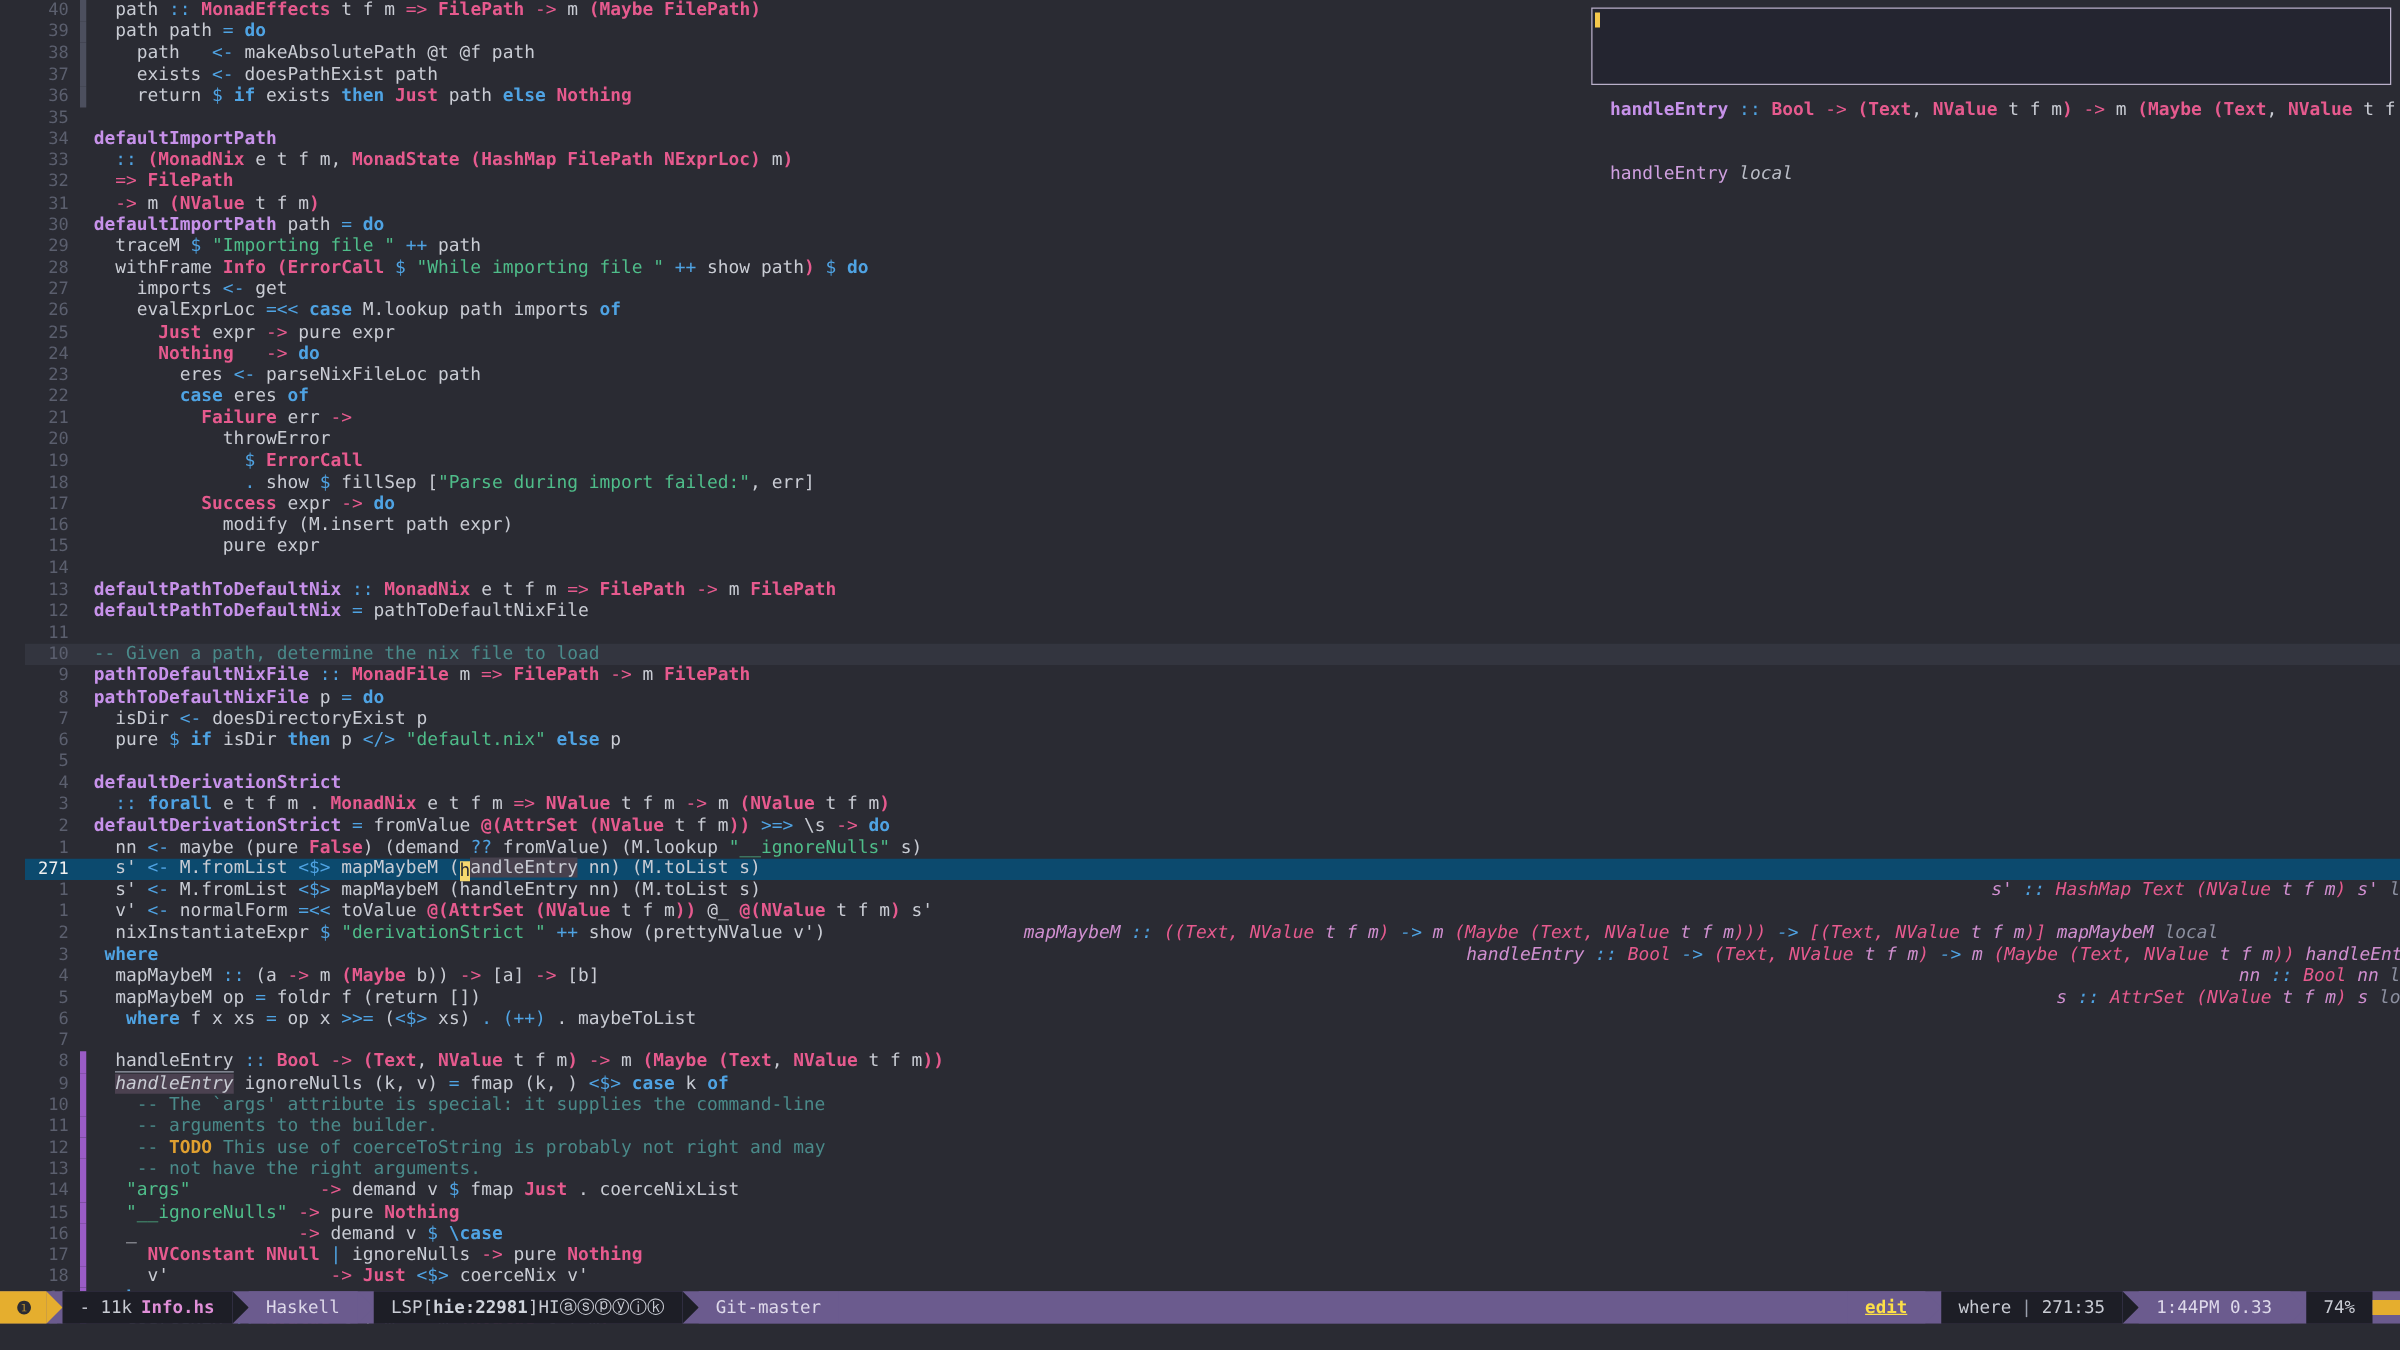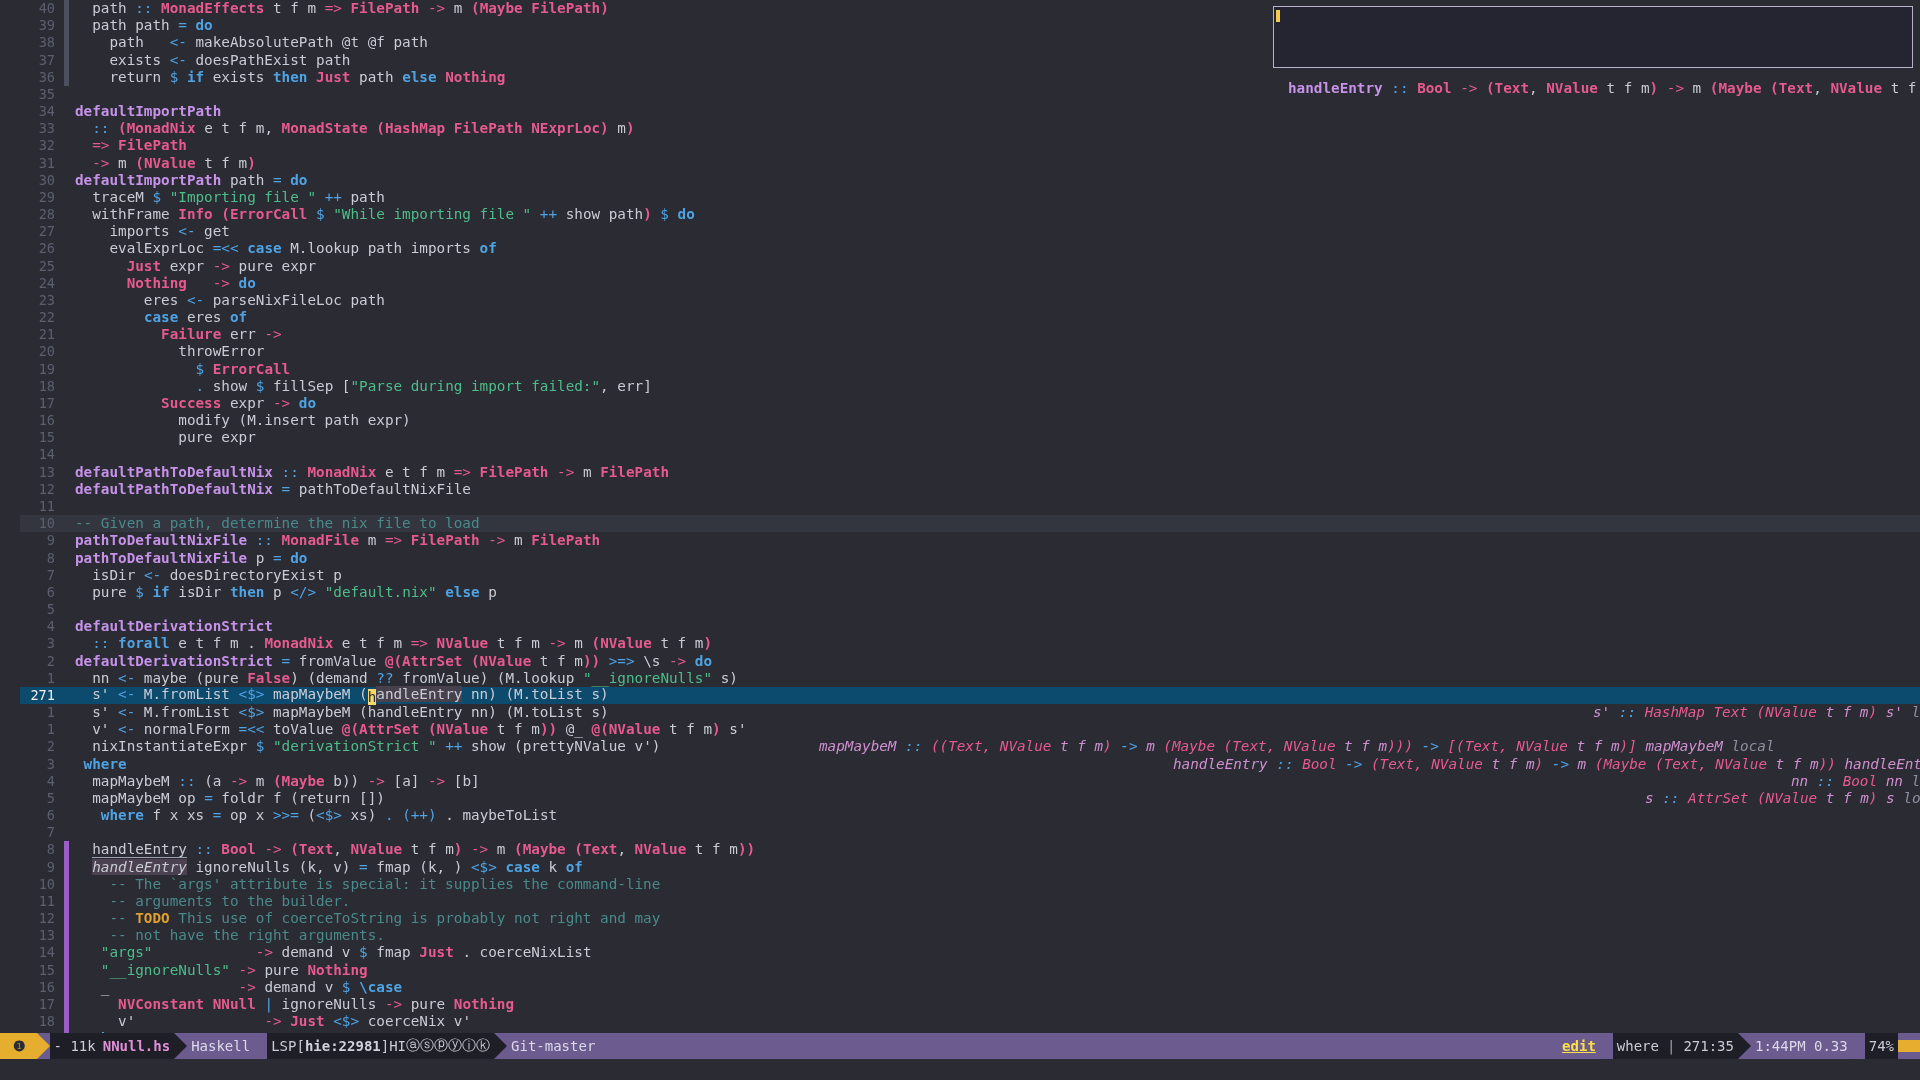--- a/index.html
+++ b/index.html
@@ -80,21 +80,21 @@
   #popup .prow { padding-left: 14px; height: 17.18px; }
   #popup .r1 { margin-top: 21px; }
 
   
   #status {
     position: absolute; left: 0; bottom: 21px; width: 1920px; height: 26px;
     display: flex; align-items: stretch;
     font-size: 14px;
     background: #6b5b8e;
   }
-  .sseg { display: flex; align-items: center; padding: 0 4px; height: 26px; }
+  .sseg { display: flex; align-items: center; padding: 0 14px; height: 26px; }
   .sep-r { width: 0; height: 0; border-top: 13px solid transparent;
            border-bottom: 13px solid transparent; }
   .mode-flag {
     background: #e5ae2e; color: #2a2b33; display:flex; align-items:center;
     padding: 0 11px 0 13px; font-weight: bold; font-size: 14px;
   }
   .arrow-y-d { border-left: 13px solid #e5ae2e; border-top:13px solid transparent; border-bottom:13px solid transparent; }
   .seg-dark { background: #1d1e26; color: #c9ccd4; }
   .arrow-d-p { border-left: 13px solid #1d1e26; border-top:13px solid transparent; border-bottom:13px solid transparent; }
   .seg-purp { background: #6b5b8e; color: #ded9ea; justify-content: flex-end; }
@@ -114,32 +114,33 @@
 </head>
 <body>
 
 <div id="app">
 
   <div id="editor"><div class="ln"><span class="num">40</span><span class="gutterbar gb-mod"></span><span class="code"><span class="pl">  </span><span class="pl">path </span><span class="op">::</span><span class="pl"> </span><span class="ty">MonadEffects</span><span class="pl"> t f m </span><span class="opr">=&gt;</span><span class="pl"> </span><span class="ty">FilePath</span><span class="pl"> </span><span class="opr">-&gt;</span><span class="pl"> m </span><span class="ty">(</span><span class="ty">Maybe FilePath</span><span class="ty">)</span></span></div><div class="ln"><span class="num">39</span><span class="gutterbar gb-mod"></span><span class="code"><span class="pl">  path path </span><span class="op">=</span><span class="pl"> </span><span class="kw">do</span></span></div><div class="ln"><span class="num">38</span><span class="gutterbar gb-mod"></span><span class="code"><span class="pl">    path   </span><span class="op">&lt;-</span><span class="pl"> makeAbsolutePath </span><span class="pl">@t @f</span><span class="pl"> path</span></span></div><div class="ln"><span class="num">37</span><span class="gutterbar gb-mod"></span><span class="code"><span class="pl">    exists </span><span class="op">&lt;-</span><span class="pl"> doesPathExist path</span></span></div><div class="ln"><span class="num">36</span><span class="gutterbar gb-mod"></span><span class="code"><span class="pl">    return </span><span class="op">$</span><span class="pl"> </span><span class="kw">if</span><span class="pl"> exists </span><span class="kw">then</span><span class="pl"> </span><span class="ty">Just</span><span class="pl"> path </span><span class="kw">else</span><span class="pl"> </span><span class="ty">Nothing</span></span></div><div class="ln"><span class="num">35</span><span class="gutterbar "></span><span class="code"></span></div><div class="ln"><span class="num">34</span><span class="gutterbar "></span><span class="code"><span class="fn">defaultImportPath</span></span></div><div class="ln"><span class="num">33</span><span class="gutterbar "></span><span class="code"><span class="pl">  </span><span class="op">::</span><span class="pl"> </span><span class="ty">(</span><span class="ty">MonadNix</span><span class="pl"> e t f m, </span><span class="ty">MonadState</span><span class="pl"> </span><span class="ty">(HashMap FilePath NExprLoc)</span><span class="pl"> m</span><span class="ty">)</span></span></div><div class="ln"><span class="num">32</span><span class="gutterbar "></span><span class="code"><span class="pl">  </span><span class="opr">=&gt;</span><span class="pl"> </span><span class="ty">FilePath</span></span></div><div class="ln"><span class="num">31</span><span class="gutterbar "></span><span class="code"><span class="pl">  </span><span class="opr">-&gt;</span><span class="pl"> m </span><span class="ty">(</span><span class="ty">NValue</span><span class="pl"> t f m</span><span class="ty">)</span></span></div><div class="ln"><span class="num">30</span><span class="gutterbar "></span><span class="code"><span class="fn">defaultImportPath</span><span class="pl"> path </span><span class="op">=</span><span class="pl"> </span><span class="kw">do</span></span></div><div class="ln"><span class="num">29</span><span class="gutterbar "></span><span class="code"><span class="pl">  traceM </span><span class="op">$</span><span class="pl"> </span><span class="str">"Importing file "</span><span class="pl"> </span><span class="op">++</span><span class="pl"> path</span></span></div><div class="ln"><span class="num">28</span><span class="gutterbar "></span><span class="code"><span class="pl">  withFrame </span><span class="ty">Info</span><span class="pl"> </span><span class="ty">(</span><span class="ty">ErrorCall</span><span class="pl"> </span><span class="op">$</span><span class="pl"> </span><span class="str">"While importing file "</span><span class="pl"> </span><span class="op">++</span><span class="pl"> show path</span><span class="ty">)</span><span class="pl"> </span><span class="op">$</span><span class="pl"> </span><span class="kw">do</span></span></div><div class="ln"><span class="num">27</span><span class="gutterbar "></span><span class="code"><span class="pl">    imports </span><span class="op">&lt;-</span><span class="pl"> get</span></span></div><div class="ln"><span class="num">26</span><span class="gutterbar "></span><span class="code"><span class="pl">    evalExprLoc </span><span class="op">=&lt;&lt;</span><span class="pl"> </span><span class="kw">case</span><span class="pl"> M.lookup path imports </span><span class="kw">of</span></span></div><div class="ln"><span class="num">25</span><span class="gutterbar "></span><span class="code"><span class="pl">      </span><span class="ty">Just</span><span class="pl"> expr </span><span class="opr">-&gt;</span><span class="pl"> pure expr</span></span></div><div class="ln"><span class="num">24</span><span class="gutterbar "></span><span class="code"><span class="pl">      </span><span class="ty">Nothing</span><span class="pl">   </span><span class="opr">-&gt;</span><span class="pl"> </span><span class="kw">do</span></span></div><div class="ln"><span class="num">23</span><span class="gutterbar "></span><span class="code"><span class="pl">        eres </span><span class="op">&lt;-</span><span class="pl"> parseNixFileLoc path</span></span></div><div class="ln"><span class="num">22</span><span class="gutterbar "></span><span class="code"><span class="pl">        </span><span class="kw">case</span><span class="pl"> eres </span><span class="kw">of</span></span></div><div class="ln"><span class="num">21</span><span class="gutterbar "></span><span class="code"><span class="pl">          </span><span class="ty">Failure</span><span class="pl"> err </span><span class="opr">-&gt;</span></span></div><div class="ln"><span class="num">20</span><span class="gutterbar "></span><span class="code"><span class="pl">            throwError</span></span></div><div class="ln"><span class="num">19</span><span class="gutterbar "></span><span class="code"><span class="pl">              </span><span class="op">$</span><span class="pl"> </span><span class="ty">ErrorCall</span></span></div><div class="ln"><span class="num">18</span><span class="gutterbar "></span><span class="code"><span class="pl">              </span><span class="op">.</span><span class="pl"> show </span><span class="op">$</span><span class="pl"> fillSep </span><span class="pl">[</span><span class="str">"Parse during import failed:"</span><span class="pl">, err</span><span class="pl">]</span></span></div><div class="ln"><span class="num">17</span><span class="gutterbar "></span><span class="code"><span class="pl">          </span><span class="ty">Success</span><span class="pl"> expr </span><span class="opr">-&gt;</span><span class="pl"> </span><span class="kw">do</span></span></div><div class="ln"><span class="num">16</span><span class="gutterbar "></span><span class="code"><span class="pl">            modify </span><span class="pl">(</span><span class="pl">M.insert path expr</span><span class="pl">)</span></span></div><div class="ln"><span class="num">15</span><span class="gutterbar "></span><span class="code"><span class="pl">            pure expr</span></span></div><div class="ln"><span class="num">14</span><span class="gutterbar "></span><span class="code"></span></div><div class="ln"><span class="num">13</span><span class="gutterbar "></span><span class="code"><span class="fn">defaultPathToDefaultNix</span><span class="pl"> </span><span class="op">::</span><span class="pl"> </span><span class="ty">MonadNix</span><span class="pl"> e t f m </span><span class="opr">=&gt;</span><span class="pl"> </span><span class="ty">FilePath</span><span class="pl"> </span><span class="opr">-&gt;</span><span class="pl"> m </span><span class="ty">FilePath</span></span></div><div class="ln"><span class="num">12</span><span class="gutterbar "></span><span class="code"><span class="fn">defaultPathToDefaultNix</span><span class="pl"> </span><span class="op">=</span><span class="pl"> pathToDefaultNixFile</span></span></div><div class="ln"><span class="num">11</span><span class="gutterbar "></span><span class="code"></span></div><div class="ln ctxhl"><span class="num">10</span><span class="gutterbar "></span><span class="code"><span class="cmt">-- Given a path, determine the nix file to load</span></span></div><div class="ln"><span class="num">9</span><span class="gutterbar "></span><span class="code"><span class="fn">pathToDefaultNixFile</span><span class="pl"> </span><span class="op">::</span><span class="pl"> </span><span class="ty">MonadFile</span><span class="pl"> m </span><span class="opr">=&gt;</span><span class="pl"> </span><span class="ty">FilePath</span><span class="pl"> </span><span class="opr">-&gt;</span><span class="pl"> m </span><span class="ty">FilePath</span></span></div><div class="ln"><span class="num">8</span><span class="gutterbar "></span><span class="code"><span class="fn">pathToDefaultNixFile</span><span class="pl"> p </span><span class="op">=</span><span class="pl"> </span><span class="kw">do</span></span></div><div class="ln"><span class="num">7</span><span class="gutterbar "></span><span class="code"><span class="pl">  isDir </span><span class="op">&lt;-</span><span class="pl"> doesDirectoryExist p</span></span></div><div class="ln"><span class="num">6</span><span class="gutterbar "></span><span class="code"><span class="pl">  pure </span><span class="op">$</span><span class="pl"> </span><span class="kw">if</span><span class="pl"> isDir </span><span class="kw">then</span><span class="pl"> p </span><span class="op">&lt;/&gt;</span><span class="pl"> </span><span class="str">"default.nix"</span><span class="pl"> </span><span class="kw">else</span><span class="pl"> p</span></span></div><div class="ln"><span class="num">5</span><span class="gutterbar "></span><span class="code"></span></div><div class="ln"><span class="num">4</span><span class="gutterbar "></span><span class="code"><span class="fn">defaultDerivationStrict</span></span></div><div class="ln"><span class="num">3</span><span class="gutterbar "></span><span class="code"><span class="pl">  </span><span class="op">::</span><span class="pl"> </span><span class="kw">forall</span><span class="pl"> e t f m . </span><span class="ty">MonadNix</span><span class="pl"> e t f m </span><span class="opr">=&gt;</span><span class="pl"> </span><span class="ty">NValue</span><span class="pl"> t f m </span><span class="opr">-&gt;</span><span class="pl"> m </span><span class="ty">(</span><span class="ty">NValue</span><span class="pl"> t f m</span><span class="ty">)</span></span></div><div class="ln"><span class="num">2</span><span class="gutterbar "></span><span class="code"><span class="fn">defaultDerivationStrict</span><span class="pl"> </span><span class="op">=</span><span class="pl"> fromValue </span><span class="ty">@(</span><span class="ty">AttrSet</span><span class="pl"> </span><span class="ty">(</span><span class="ty">NValue</span><span class="pl"> t f m</span><span class="ty">))</span><span class="pl"> </span><span class="op">&gt;=&gt;</span><span class="pl"> </span><span class="pl">\s</span><span class="pl"> </span><span class="opr">-&gt;</span><span class="pl"> </span><span class="kw">do</span></span></div><div class="ln"><span class="num">1</span><span class="gutterbar "></span><span class="code"><span class="pl">  nn </span><span class="op">&lt;-</span><span class="pl"> maybe </span><span class="pl">(</span><span class="pl">pure </span><span class="ty">False</span><span class="pl">)</span><span class="pl"> </span><span class="pl">(</span><span class="pl">demand </span><span class="op">??</span><span class="pl"> fromValue</span><span class="pl">)</span><span class="pl"> </span><span class="pl">(</span><span class="pl">M.lookup </span><span class="str">"__ignoreNulls"</span><span class="pl"> s</span><span class="pl">)</span></span></div><div class="ln cur"><span class="num">271</span><span class="gutterbar "></span><span class="code"><span class="pl">  s' </span><span class="op">&lt;-</span><span class="pl"> M.fromList </span><span class="op">&lt;$&gt;</span><span class="pl"> mapMaybeM </span><span class="pl">(</span><span class="cursor">h</span><span class="pl reffhl">andleEntry</span><span class="pl"> nn</span><span class="pl">)</span><span class="pl"> </span><span class="pl">(</span><span class="pl">M.toList s</span><span class="pl">)</span></span></div><div class="ln"><span class="num">1</span><span class="gutterbar "></span><span class="code"><span class="pl">  s' </span><span class="op">&lt;-</span><span class="pl"> M.fromList </span><span class="op">&lt;$&gt;</span><span class="pl"> mapMaybeM </span><span class="pl">(</span><span class="pl">handleEntry nn</span><span class="pl">)</span><span class="pl"> </span><span class="pl">(</span><span class="pl">M.toList s</span><span class="pl">)</span><span class="vt" style="left: 1524px;"><span class="vnm">s' </span><span class="vop">:: </span><span class="vty">HashMap Text </span><span class="vty">(</span><span class="vty">NValue</span><span class="vnm"> t f m</span><span class="vty">) </span><span class="vnm">s'</span><span class="vloc"> local</span></span></span></div><div class="ln"><span class="num">1</span><span class="gutterbar "></span><span class="code"><span class="pl">  v' </span><span class="op">&lt;-</span><span class="pl"> normalForm </span><span class="op">=&lt;&lt;</span><span class="pl"> toValue </span><span class="ty">@(</span><span class="ty">AttrSet</span><span class="pl"> </span><span class="ty">(</span><span class="ty">NValue</span><span class="pl"> t f m</span><span class="ty">))</span><span class="pl"> </span><span class="pl">@_</span><span class="pl"> </span><span class="ty">@(</span><span class="ty">NValue</span><span class="pl"> t f m</span><span class="ty">)</span><span class="pl"> s'</span></span></div><div class="ln"><span class="num">2</span><span class="gutterbar "></span><span class="code"><span class="pl">  nixInstantiateExpr </span><span class="op">$</span><span class="pl"> </span><span class="str">"derivationStrict "</span><span class="pl"> </span><span class="op">++</span><span class="pl"> show </span><span class="pl">(</span><span class="pl">prettyNValue v'</span><span class="pl">)</span><span class="vt" style="left: 750px;"><span class="vnm">mapMaybeM </span><span class="vop">:: </span><span class="vty">((</span><span class="vty">Text, NValue</span><span class="vnm"> t f m</span><span class="vty">) </span><span class="vop">-&gt; </span><span class="vnm">m </span><span class="vty">(Maybe </span><span class="vty">(</span><span class="vty">Text, NValue</span><span class="vnm"> t f m</span><span class="vty">))) </span><span class="vop">-&gt; </span><span class="vty">[(</span><span class="vty">Text, NValue</span><span class="vnm"> t f m</span><span class="vty">)] </span><span class="vnm">mapMaybeM</span><span class="vloc"> local</span></span></span></div><div class="ln"><span class="num">3</span><span class="gutterbar "></span><span class="code"><span class="pl"> </span><span class="kw">where</span><span class="vt" style="left: 1104px;"><span class="vnm">handleEntry </span><span class="vop">:: </span><span class="vty">Bool </span><span class="vop">-&gt; </span><span class="vty">(</span><span class="vty">Text, NValue</span><span class="vnm"> t f m</span><span class="vty">) </span><span class="vop">-&gt; </span><span class="vnm">m </span><span class="vty">(Maybe </span><span class="vty">(</span><span class="vty">Text, NValue</span><span class="vnm"> t f m</span><span class="vty">)) </span><span class="vnm">handleEntry</span><span class="vloc"> local</span></span></span></div><div class="ln"><span class="num">4</span><span class="gutterbar "></span><span class="code"><span class="pl">  mapMaybeM </span><span class="op">::</span><span class="pl"> </span><span class="pl">(</span><span class="pl">a </span><span class="opr">-&gt;</span><span class="pl"> m </span><span class="ty">(</span><span class="ty">Maybe</span><span class="pl"> b</span><span class="pl">))</span><span class="pl"> </span><span class="opr">-&gt;</span><span class="pl"> </span><span class="pl">[a]</span><span class="pl"> </span><span class="opr">-&gt;</span><span class="pl"> </span><span class="pl">[b]</span><span class="vt" style="left: 1722px;"><span class="vnm">nn </span><span class="vop">:: </span><span class="vty">Bool </span><span class="vnm">nn</span><span class="vloc"> local</span></span></span></div><div class="ln"><span class="num">5</span><span class="gutterbar "></span><span class="code"><span class="pl">  mapMaybeM op </span><span class="op">=</span><span class="pl"> foldr f </span><span class="pl">(</span><span class="pl">return </span><span class="pl">[]</span><span class="pl">)</span><span class="vt" style="left: 1576px;"><span class="vnm">s </span><span class="vop">:: </span><span class="vty">AttrSet </span><span class="vty">(</span><span class="vty">NValue</span><span class="vnm"> t f m</span><span class="vty">) </span><span class="vnm">s</span><span class="vloc"> local</span></span></span></div><div class="ln"><span class="num">6</span><span class="gutterbar "></span><span class="code"><span class="pl">   </span><span class="kw">where</span><span class="pl"> f x xs </span><span class="op">=</span><span class="pl"> op x </span><span class="op">&gt;&gt;=</span><span class="pl"> </span><span class="pl">(</span><span class="op">&lt;$&gt;</span><span class="pl"> xs</span><span class="pl">)</span><span class="pl"> </span><span class="op">.</span><span class="pl"> </span><span class="op">(++)</span><span class="pl"> </span><span class="pl">. maybeToList</span></span></div><div class="ln"><span class="num">7</span><span class="gutterbar "></span><span class="code"></span></div><div class="ln"><span class="num">8</span><span class="gutterbar gb-add"></span><span class="code"><span class="pl">  </span><span class="pl ulhl">handleEntry</span><span class="pl"> </span><span class="op">::</span><span class="pl"> </span><span class="ty">Bool</span><span class="pl"> </span><span class="opr">-&gt;</span><span class="pl"> </span><span class="ty">(</span><span class="ty">Text</span><span class="pl">, </span><span class="ty">NValue</span><span class="pl"> t f m</span><span class="ty">)</span><span class="pl"> </span><span class="opr">-&gt;</span><span class="pl"> m </span><span class="ty">(</span><span class="ty">Maybe</span><span class="pl"> </span><span class="ty">(</span><span class="ty">Text</span><span class="pl">, </span><span class="ty">NValue</span><span class="pl"> t f m</span><span class="ty">))</span></span></div><div class="ln"><span class="num">9</span><span class="gutterbar gb-add"></span><span class="code"><span class="pl">  </span><span class="pl selhl" style="font-style: italic;">handleEntry</span><span class="pl"> ignoreNulls </span><span class="pl">(</span><span class="pl">k, v</span><span class="pl">)</span><span class="pl"> </span><span class="op">=</span><span class="pl"> fmap </span><span class="pl">(</span><span class="pl">k, </span><span class="pl">)</span><span class="pl"> </span><span class="op">&lt;$&gt;</span><span class="pl"> </span><span class="kw">case</span><span class="pl"> k </span><span class="kw">of</span></span></div><div class="ln"><span class="num">10</span><span class="gutterbar gb-add"></span><span class="code"><span class="cmt">    -- The `args' attribute is special: it supplies the command-line</span></span></div><div class="ln"><span class="num">11</span><span class="gutterbar gb-add"></span><span class="code"><span class="cmt">    -- arguments to the builder.</span></span></div><div class="ln"><span class="num">12</span><span class="gutterbar gb-add"></span><span class="code"><span class="cmt">    -- </span><span class="todo">TODO</span><span class="cmt"> This use of coerceToString is probably not right and may</span></span></div><div class="ln"><span class="num">13</span><span class="gutterbar gb-add"></span><span class="code"><span class="cmt">    -- not have the right arguments.</span></span></div><div class="ln"><span class="num">14</span><span class="gutterbar gb-add"></span><span class="code"><span class="pl">   </span><span class="str">"args"</span><span class="pl">            </span><span class="opr">-&gt;</span><span class="pl"> demand v </span><span class="op">$</span><span class="pl"> fmap </span><span class="ty">Just</span><span class="pl"> . coerceNixList</span></span></div><div class="ln"><span class="num">15</span><span class="gutterbar gb-add"></span><span class="code"><span class="pl">   </span><span class="str">"__ignoreNulls"</span><span class="pl"> </span><span class="opr">-&gt;</span><span class="pl"> pure </span><span class="ty">Nothing</span></span></div><div class="ln"><span class="num">16</span><span class="gutterbar gb-add"></span><span class="code"><span class="pl">   _</span><span class="pl">               </span><span class="opr">-&gt;</span><span class="pl"> demand v </span><span class="op">$</span><span class="pl"> </span><span class="kw">\case</span></span></div><div class="ln"><span class="num">17</span><span class="gutterbar gb-add"></span><span class="code"><span class="pl">     </span><span class="ty">NVConstant NNull</span><span class="pl"> </span><span class="op">|</span><span class="pl"> ignoreNulls </span><span class="opr">-&gt;</span><span class="pl"> pure </span><span class="ty">Nothing</span></span></div><div class="ln"><span class="num">18</span><span class="gutterbar gb-add"></span><span class="code"><span class="pl">     v'</span><span class="pl">               </span><span class="opr">-&gt;</span><span class="pl"> </span><span class="ty">Just</span><span class="pl"> </span><span class="op">&lt;$&gt;</span><span class="pl"> coerceNix v'</span></span></div><div class="ln"><span class="num">19</span><span class="gutterbar gb-add"></span><span class="code"><span class="pl">  </span><span class="kw">where</span></span></div><div class="ln"><span class="num">20</span><span class="gutterbar gb-add"></span><span class="code"><span class="pl">   coerceNix </span><span class="op">::</span><span class="pl"> </span><span class="ty">NValue</span><span class="pl"> t f m </span><span class="opr">-&gt;</span><span class="pl"> m </span><span class="ty">(</span><span class="ty">NValue</span><span class="pl"> t f m</span><span class="ty">)</span></span></div></div>
 
   <div id="popup">
     <div class="pbar"></div>
     <div class="prow r1"><span class="fn">handleEntry</span><span class="pl"> </span><span class="op">::</span><span class="pl"> </span><span class="ty">Bool</span><span class="pl"> </span><span class="opr">-&gt;</span><span class="pl"> </span><span class="ty">(</span><span class="ty">Text</span><span class="pl">, </span><span class="ty">NValue</span><span class="pl"> t f m</span><span class="ty">)</span><span class="pl"> </span><span class="opr">-&gt;</span><span class="pl"> m </span><span class="ty">(</span><span class="ty">Maybe</span><span class="pl"> </span><span class="ty">(</span><span class="ty">Text</span><span class="pl">, </span><span class="ty">NValue</span><span class="pl"> t f m</span></div>
+    <div class="prow"><span style="color: rgb(208, 160, 224);">handleEntry</span><span class="pl"> </span><span style="color: rgb(185, 188, 198); font-style: italic;">local</span></div>
   </div>
 
   <div id="status">
     <div class="mode-flag">
       <span>❶</span>
     </div>
     <div class="sep-r arrow-y-d"></div>
 
     <div class="sseg seg-dark">
       <span class="filesz">- 11k</span>
       <span style="width:7px"></span>
-      <span class="fname">NNull.hs</span>
+      <span class="fname">Info.hs</span>
     </div>
     <div class="sep-r arrow-d-p"></div>
 
     <div class="sseg seg-purp">
       <span>Haskell</span>
     </div>
     <div class="sep-r arrow-p-d"></div>
 
     <div class="sseg seg-dark">
       <span>LSP[</span>

